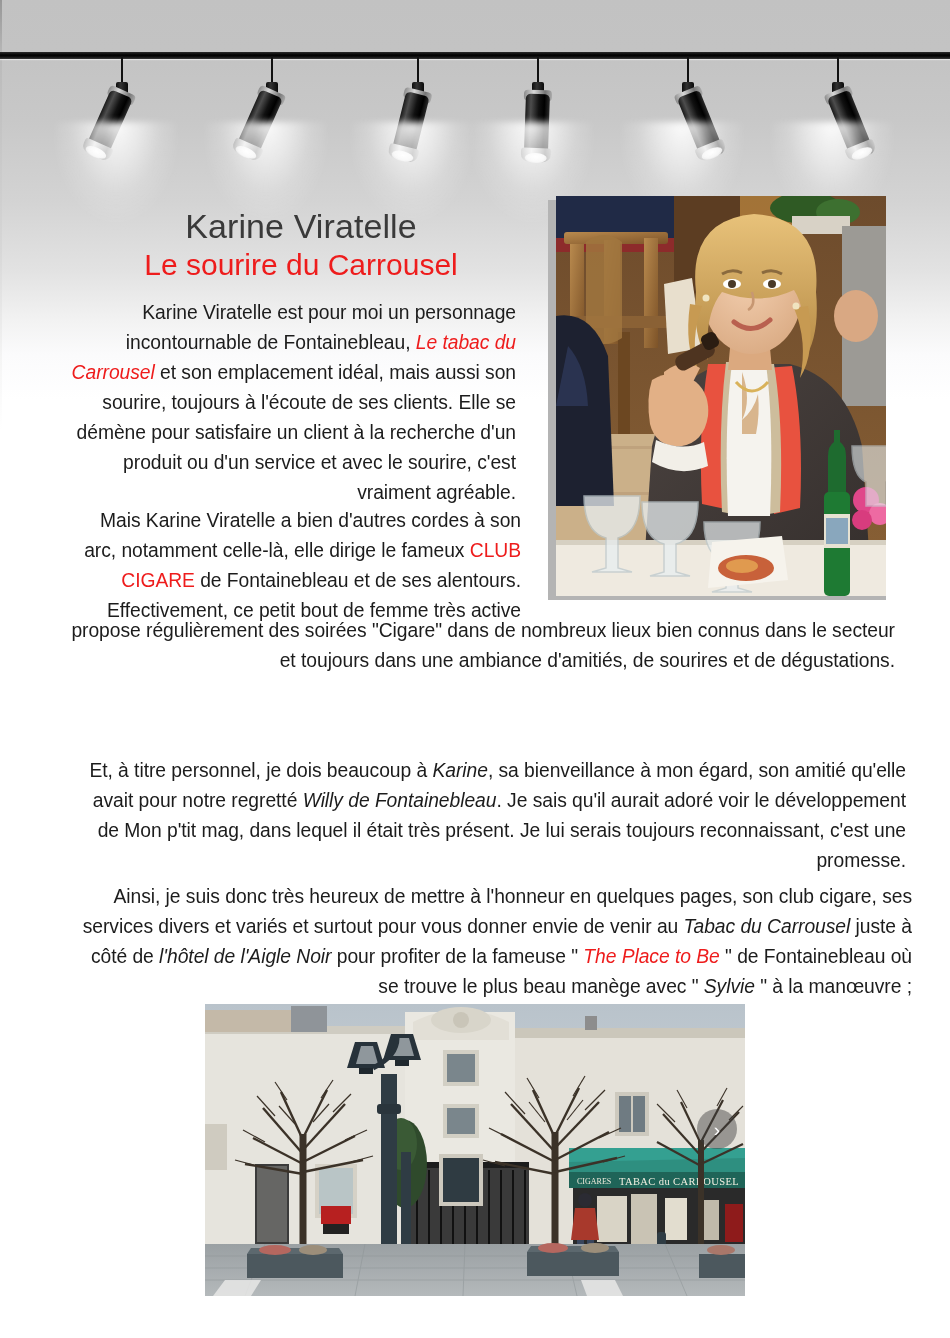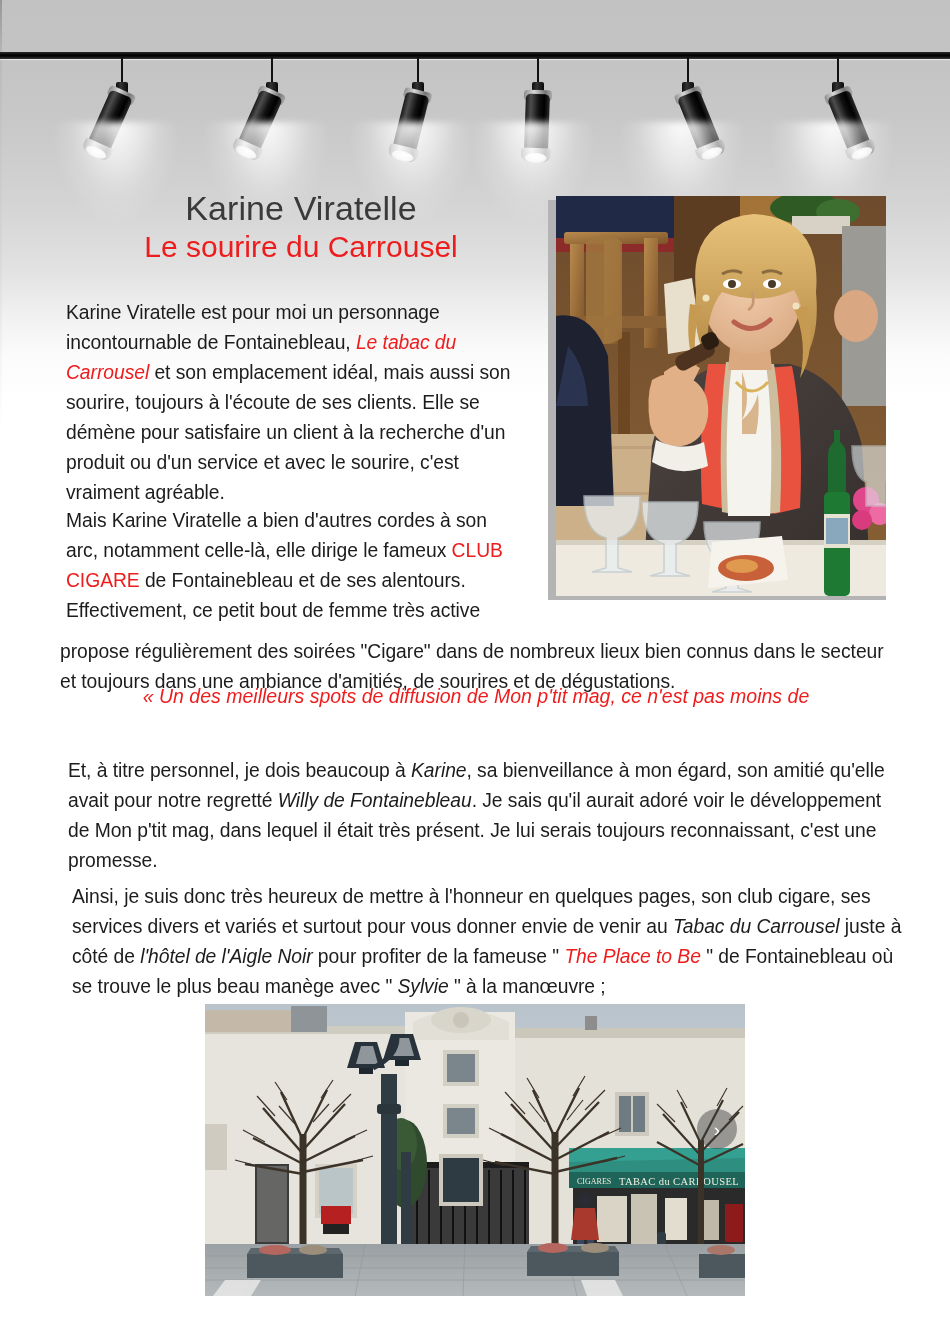--- a/index.html
+++ b/index.html
@@ -72,21 +72,21 @@
     filter:blur(3px);
     pointer-events:none;
   }
   
   .tilt-l .lampwrap { transform:rotate(24deg); transform-origin:24px 4px; }
   .tilt-l2 .lampwrap { transform:rotate(14deg); transform-origin:24px 4px; }
   .tilt-r .lampwrap { transform:rotate(-22deg); transform-origin:24px 4px; }
   .tilt-0 .lampwrap { transform:rotate(2deg); transform-origin:24px 4px; }
 
   
-  #title-block { position:absolute; left:66px; top:190px; width:470px; text-align:center; }
+  #title-block { position:absolute; left:66px; top:208px; width:470px; text-align:center; }
   #page-title {
     font-size:34px; color:#3a3a3a; font-weight:400;
     letter-spacing:.1px; line-height:1.08;
   }
   #page-subtitle {
     font-size:30px; color:#ee1c1c; font-weight:400; margin-top:3px;
     line-height:1.1;
   }
 
   
@@ -101,28 +101,29 @@
   }
   #portrait svg { display:block; }
 
   
   .para {
     position:absolute;
     font-size:19.3px;
     line-height:30px;
     color:#1c1c1c;
     letter-spacing:-0.05px;
+    text-align:right;
   }
   .red { color:#ee1c1c; }
   .ital { font-style:italic; }
   .redi { color:#ee1c1c; font-style:italic; }
 
   #p1 { left:66px; top:298px; width:450px; }
   #p2 { left:66px; top:506px; width:455px; }
-  #p2b { left:60px; top:616px; width:835px;margin-top:21px; }
+  #p2b { left:60px; top:616px; width:835px; }
   #quote {
     position:absolute; left:66px; top:682px; width:820px;
     text-align:center; color:#ee1c1c; font-style:italic;
     font-size:19.5px; line-height:29px;
   }
   #p3 { left:68px; top:756px; width:838px; }
   #p4 { left:72px; top:882px; width:840px; }
 
   
   #street-photo {
@@ -345,21 +346,20 @@
   </svg>
 </div>
 
 <div class="para" id="p1"><span>Karine Viratelle est pour moi un personnage incontournable de Fontainebleau, </span><span class="redi">Le tabac du Carrousel</span><span> et son emplacement idéal, mais aussi son sourire, toujours à l'écoute de ses clients. Elle se démène pour satisfaire un client à la recherche d'un produit ou d'un service et avec le sourire, c'est vraiment agréable.</span></div>
 
 <div class="para" id="p2"><span>Mais Karine Viratelle a bien d'autres cordes à son arc, notamment celle-là, elle dirige le fameux </span><span class="red">CLUB CIGARE</span><span> de Fontainebleau et de ses alentours. Effectivement, ce petit bout de femme très active</span></div>
 
 <div class="para" id="p2b">propose régulièrement des soirées "Cigare" dans de nombreux lieux bien connus dans le secteur et toujours dans une ambiance d'amitiés, de sourires et de dégustations.</div>
 
 <div id="quote">
-  <div>« Un des meilleurs spots de diffusion de Mon p'tit mag, ce n'est pas moins de</div>
 </div>
 
 <div class="para" id="p3"><span>Et, à titre personnel, je dois beaucoup à </span><span class="ital">Karine</span><span>, sa bienveillance à mon égard, son amitié qu'elle avait pour notre regretté </span><span class="ital">Willy de Fontainebleau</span><span>. Je sais qu'il aurait adoré voir le développement de Mon p'tit mag, dans lequel il était très présent. Je lui serais toujours reconnaissant, c'est une promesse.</span></div>
 
 <div class="para" id="p4"><span>Ainsi, je suis donc très heureux de mettre à l'honneur en quelques pages, son club cigare, ses services divers et variés et surtout pour vous donner envie de venir au </span><span class="ital">Tabac du Carrousel</span><span> juste à côté de </span><span class="ital">l'hôtel de l'Aigle Noir</span><span> pour profiter de la fameuse " </span><span class="redi">The Place to Be</span><span> " de Fontainebleau où se trouve le plus beau manège avec " </span><span class="ital">Sylvie</span><span> " à la manœuvre ;</span></div>
 
 <div id="street-photo">
   <svg width="540" height="292" viewBox="0 0 540 292">
     <defs>
       <linearGradient id="sky" x1="0" y1="0" x2="0" y2="1">

